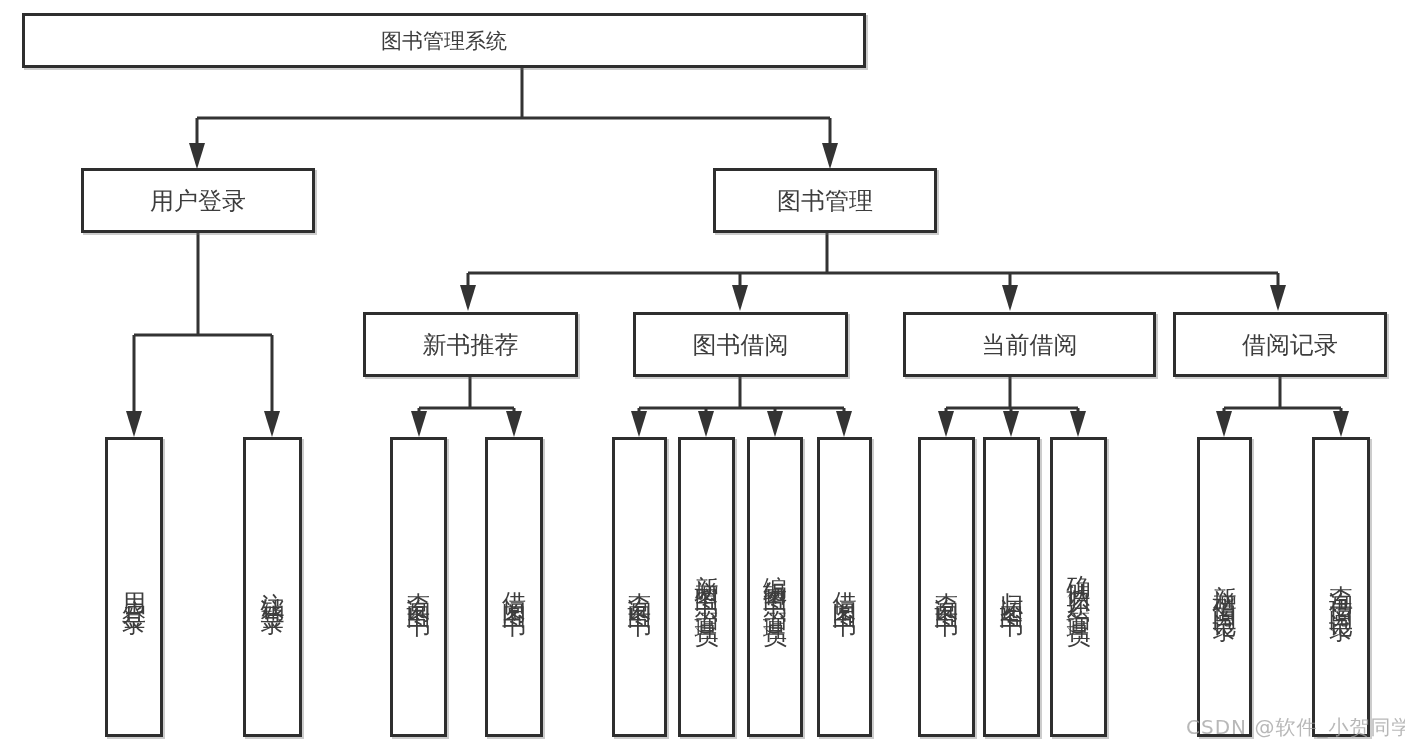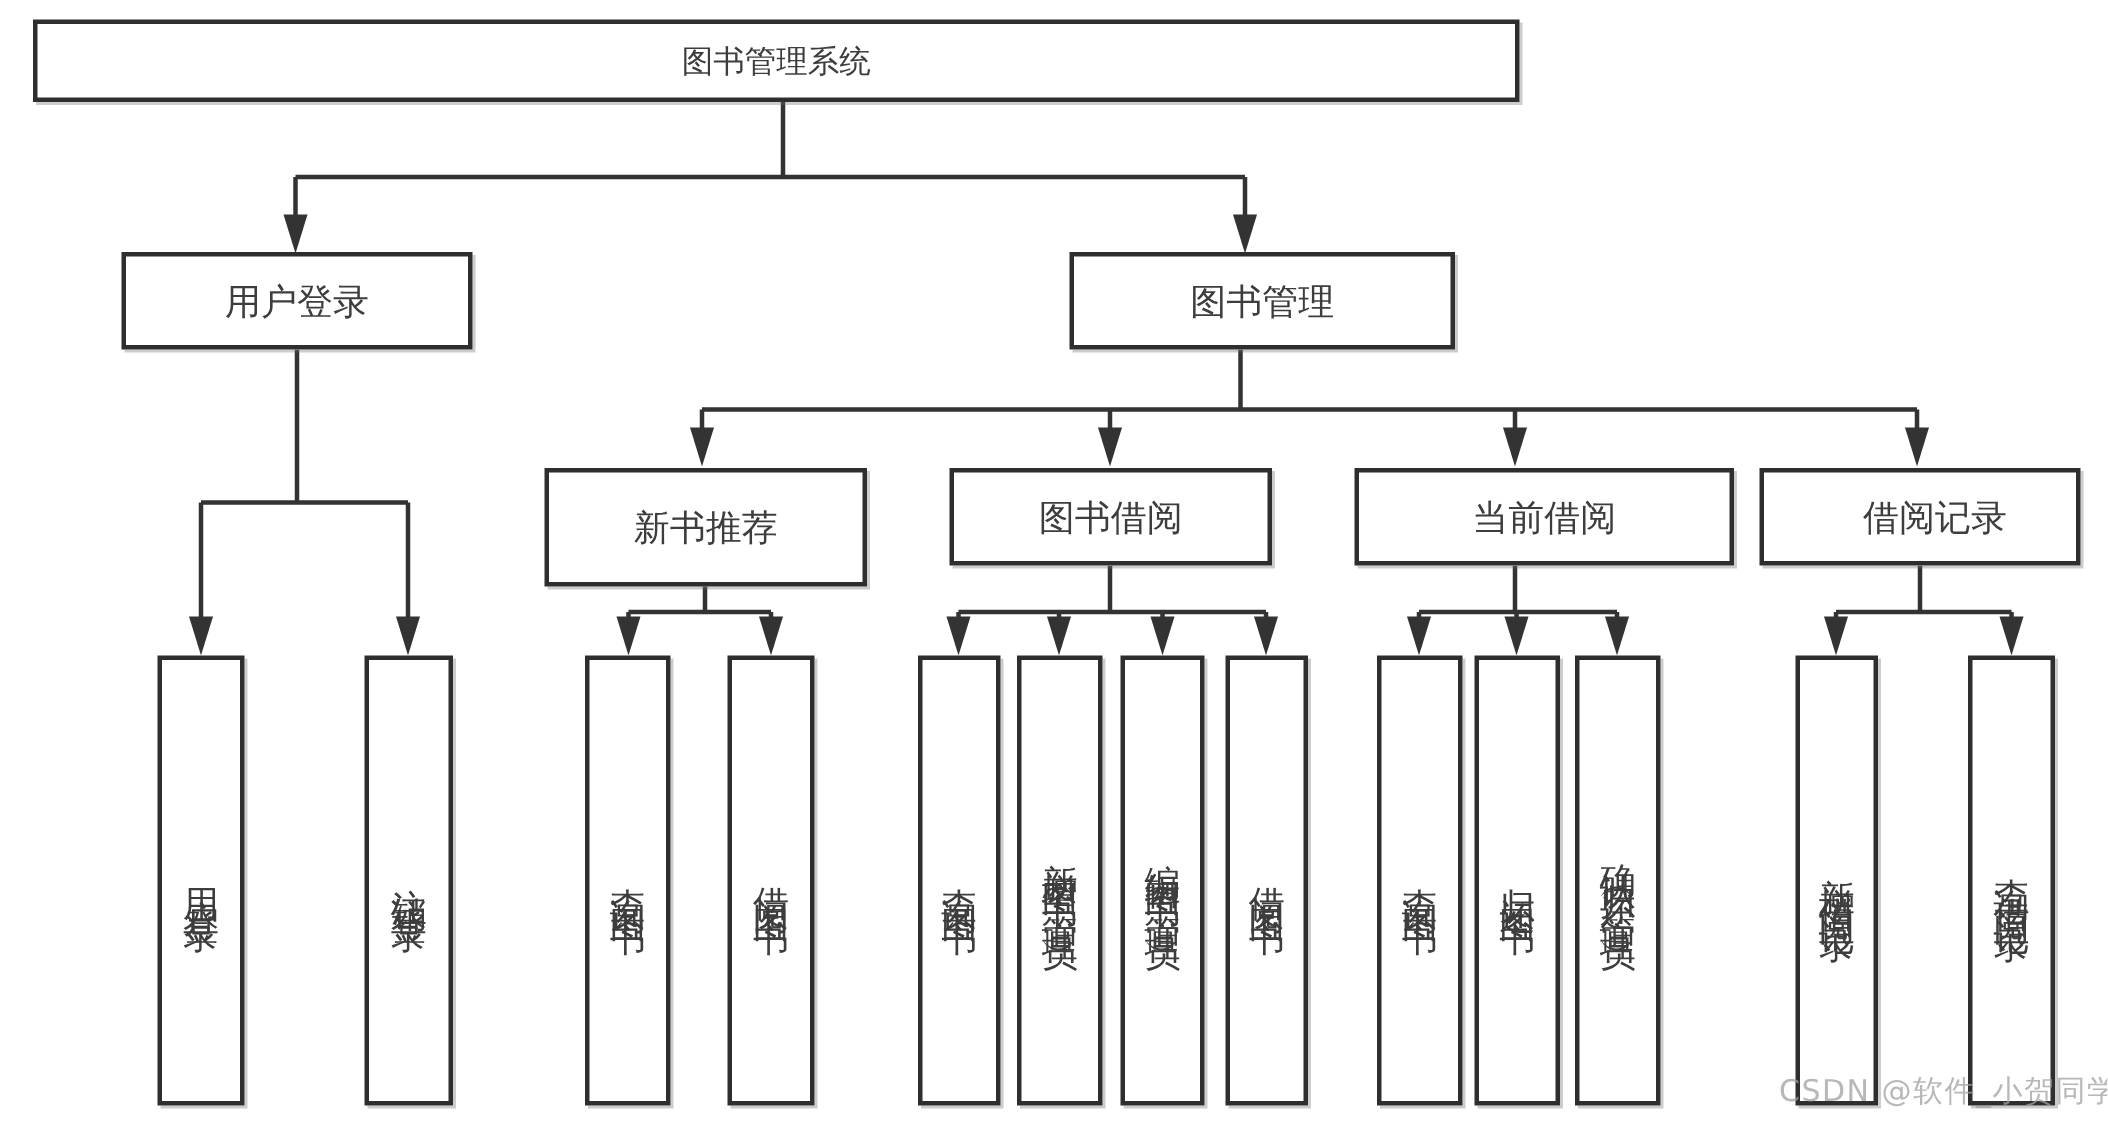--- a/index.html
+++ b/index.html
@@ -97,32 +97,32 @@
       <polygon points="767,411 783,411 775,437"></polygon>
       <polygon points="836,411 852,411 844,437"></polygon>
       <polygon points="938,411 954,411 946,437"></polygon>
       <polygon points="1003,411 1019,411 1011,437"></polygon>
       <polygon points="1070,411 1086,411 1078,437"></polygon>
       <polygon points="1216,411 1232,411 1224,437"></polygon>
       <polygon points="1333,411 1349,411 1341,437"></polygon>
     </g>
   </svg>
 
-  <div class="node root" style="left:22px; top:13px; width:991px; height:55px;">
+  <div class="node root" style="left:22px; top:13px; width:844px; height:55px;">
     <span class="label">图书管理系统</span>
   </div>
 
   <div class="node lvl2" style="left:81px; top:168px; width:234px; height:65px;">
     <span class="label">用户登录</span>
   </div>
-  <div class="node lvl2" style="left:713px; top:168px; width:257px; height:65px;">
+  <div class="node lvl2" style="left:713px; top:168px; width:224px; height:65px;">
     <span class="label">图书管理</span>
   </div>
 
-  <div class="node lvl3" style="left:363px; top:312px; width:215px; height:79px;">
+  <div class="node lvl3" style="left:363px; top:312px; width:215px; height:65px;">
     <span class="label">新书推荐</span>
   </div>
   <div class="node lvl3" style="left:633px; top:312px; width:215px; height:65px;font-family:Liberation Serif, serif;">
     <span class="label">图书借阅</span>
   </div>
   <div class="node lvl3" style="left:903px; top:312px; width:253px; height:65px;">
     <span class="label">当前借阅</span>
   </div>
   <div class="node lvl3" style="left:1173px; top:312px; width:214px; height:65px;padding-left:20px;">
     <span class="label">借阅记录</span>

